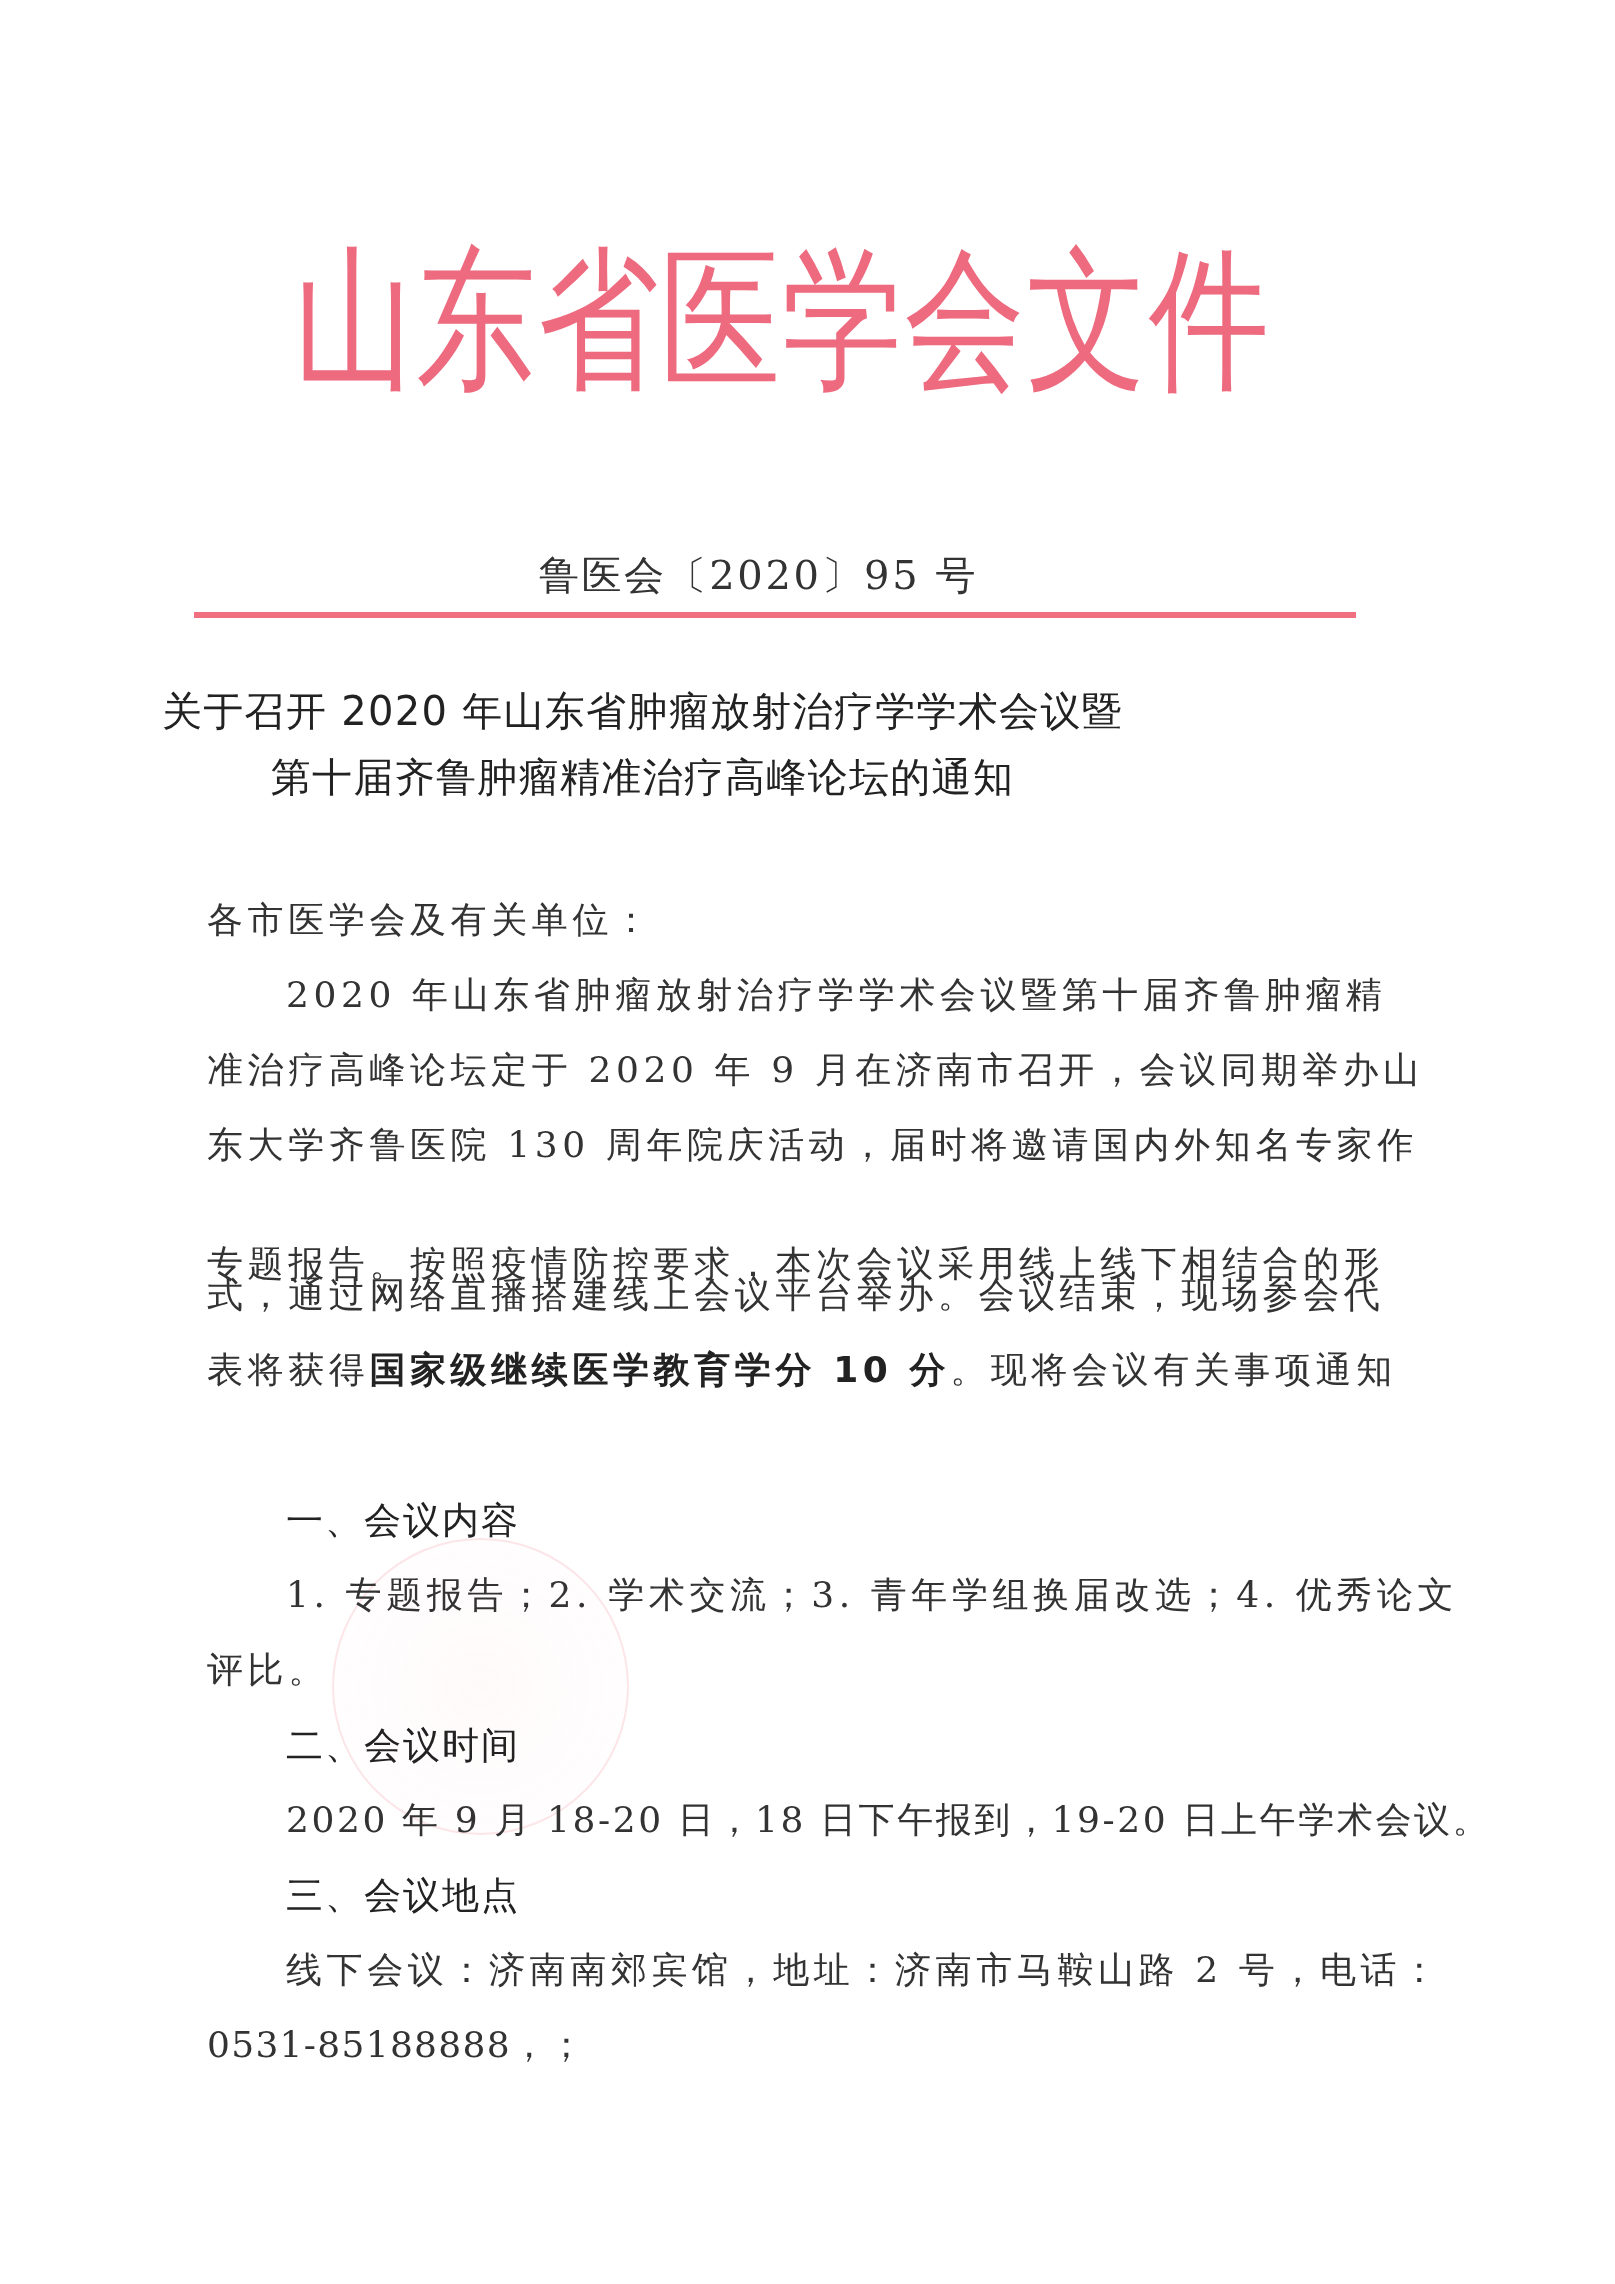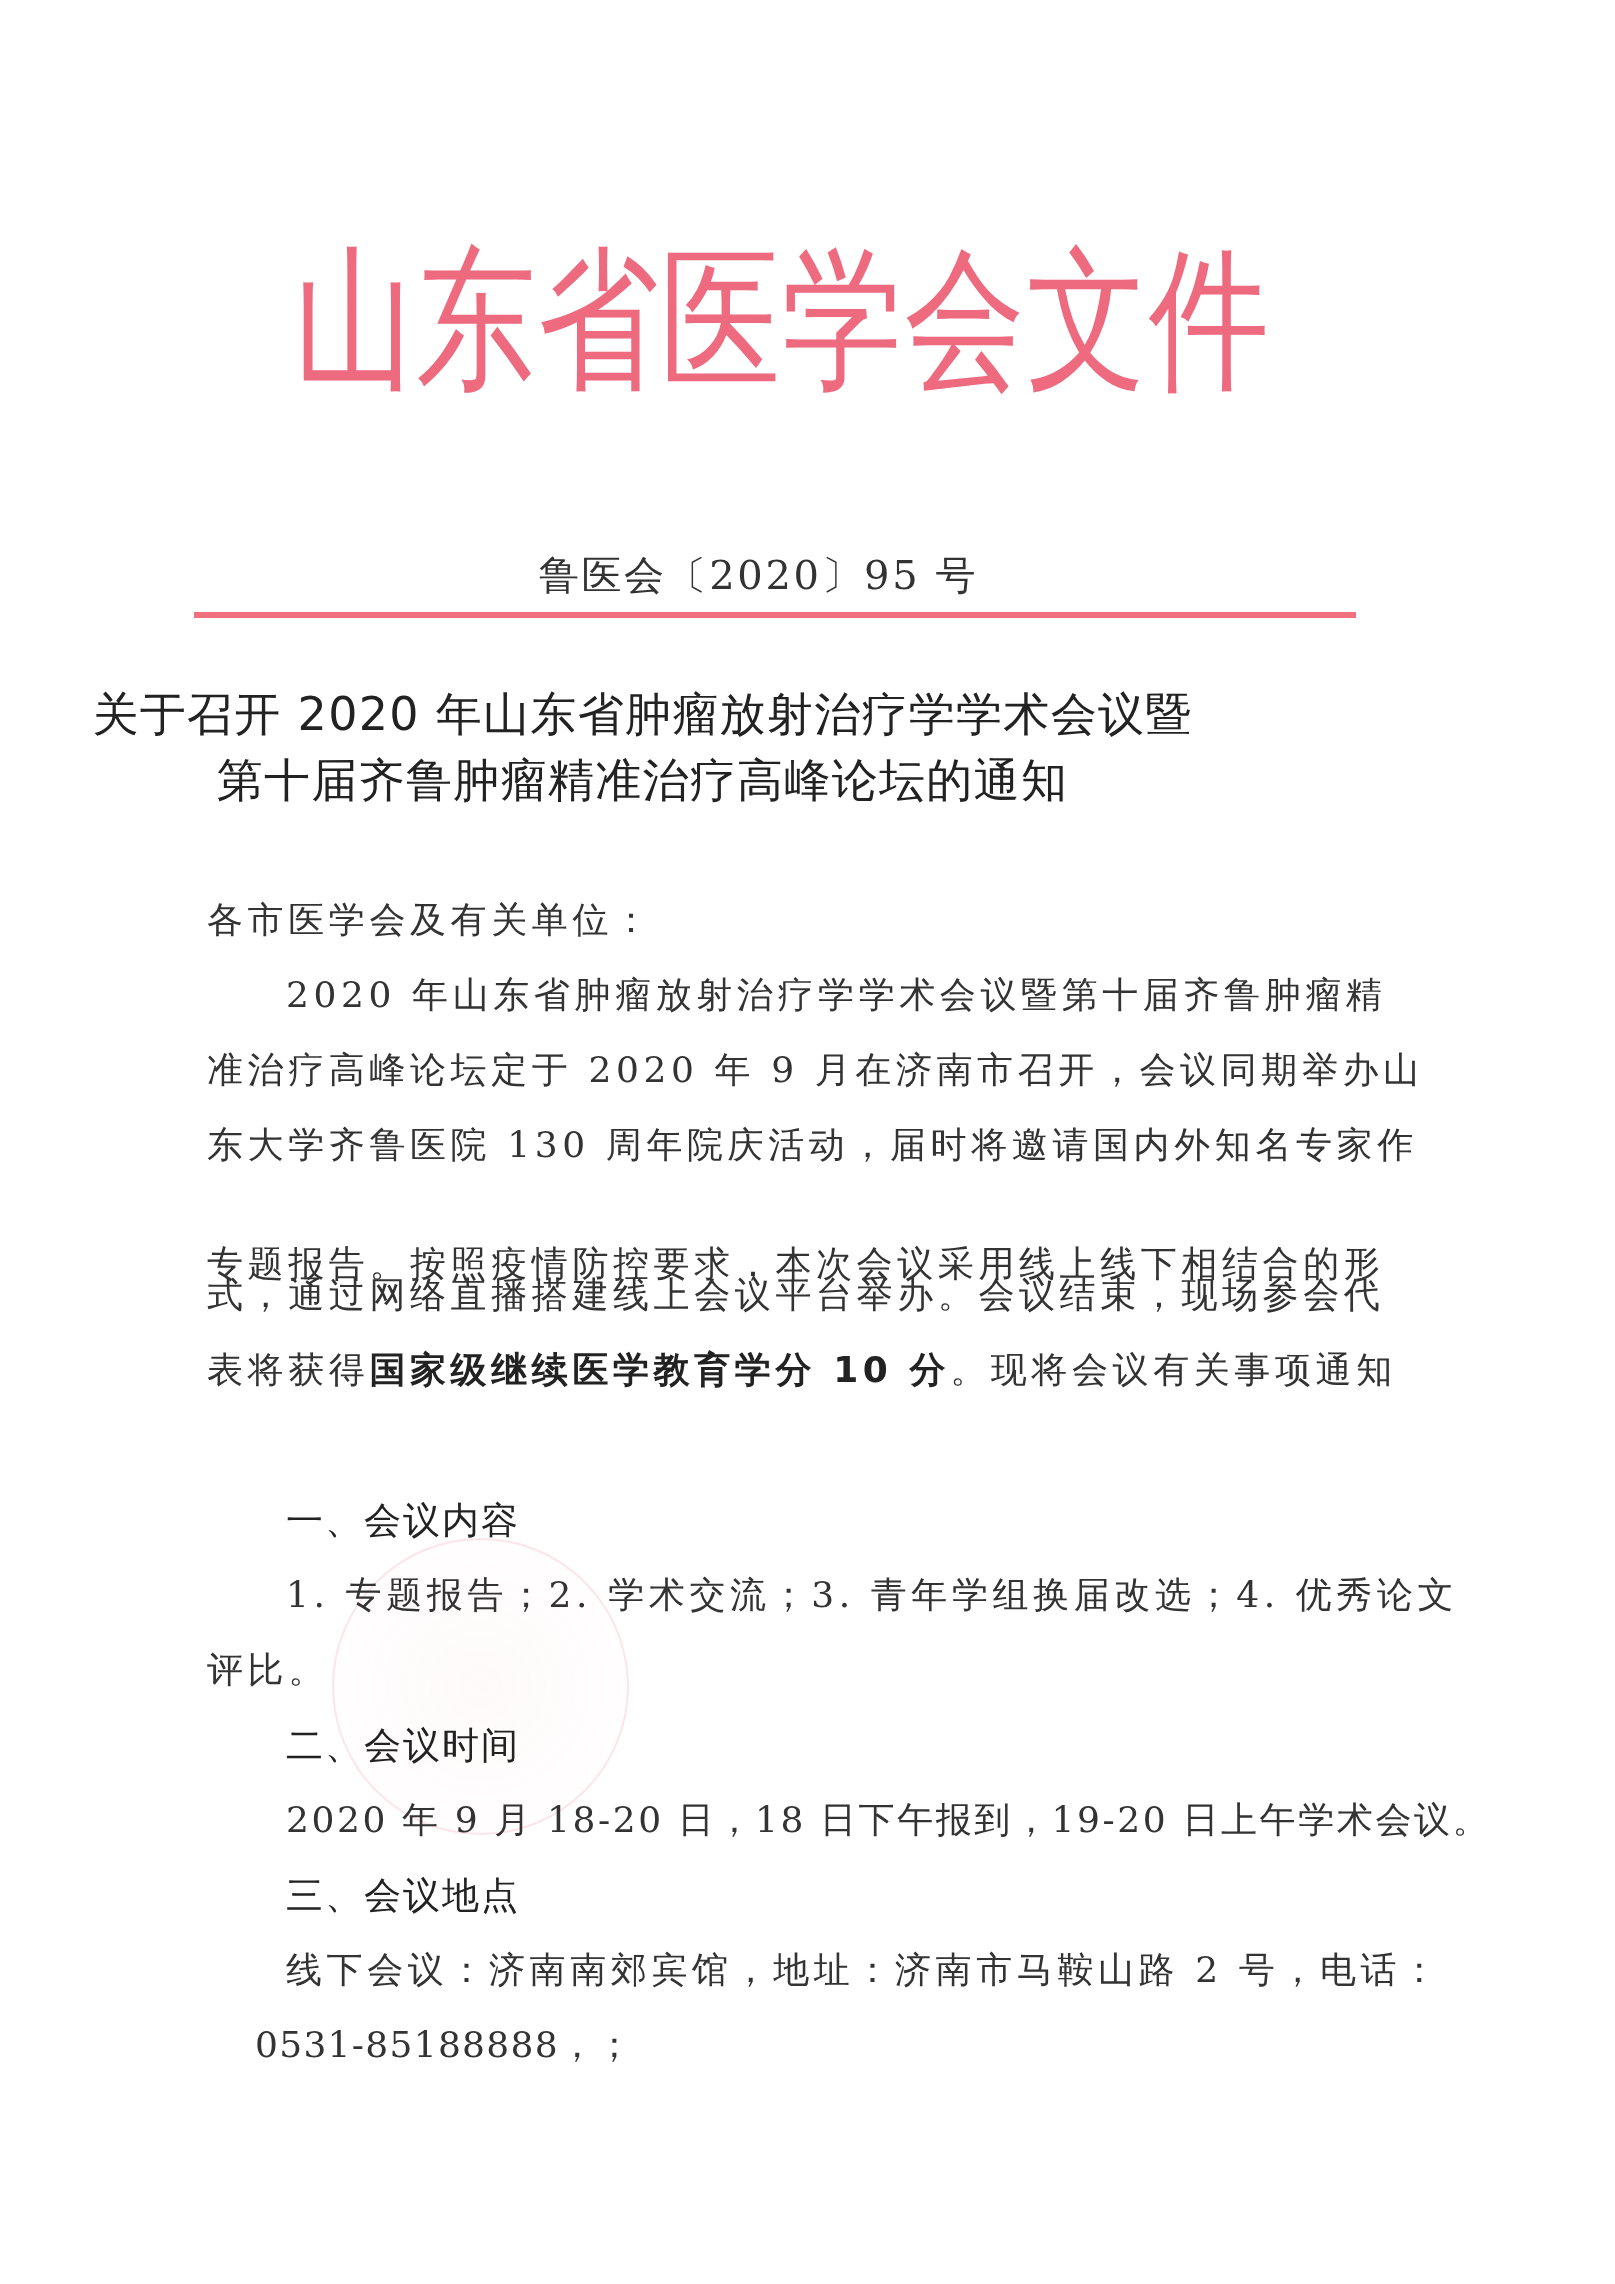--- a/index.html
+++ b/index.html
@@ -13,21 +13,21 @@
   }
   .docno {
     position: absolute; left: 0; width: 1517px; top: 548px; text-align: center;
     font-family: "DejaVu Serif", serif; font-size: 40px; color: #333333; letter-spacing: 2.6px;
   }
   .redline {
     position: absolute; left: 194px; top: 612px; width: 1162px; height: 5.9px; background: #f0707f;
   }
   .title {
     position: absolute; left: 0; width: 1285px; text-align: center;
-    font-family: "DejaVu Sans", sans-serif; font-size: 46px; color: #222222; letter-spacing: 1.3px;
+    font-family: "DejaVu Sans", sans-serif; font-size: 40px; color: #222222; letter-spacing: 1.3px;
     white-space: nowrap;
   }
   .title.l1 { top: 684px; }
   .title.l2 { top: 750px; }
   .body-text {
     position: absolute; left: 207px; width: 1167px;
     font-family: "DejaVu Serif", serif; font-size: 36px; color: #333333;
     letter-spacing: 4.6px; white-space: nowrap;
   }
   .indent { left: 286px; }
@@ -73,16 +73,16 @@
 
   <div class="heading" style="top:1496px;">一、会议内容</div>
   <div class="body-text indent" style="top:1571px;">1. 专题报告；2. 学术交流；3. 青年学组换届改选；4. 优秀论文</div>
   <div class="body-text" style="top:1646px;">评比。</div>
 
   <div class="heading" style="top:1721px;">二、会议时间</div>
   <div class="body-text indent" style="top:1796px; letter-spacing:2.6px;">2020 年 9 月 18-20 日，18 日下午报到，19-20 日上午学术会议。</div>
 
   <div class="heading" style="top:1871px;">三、会议地点</div>
   <div class="body-text indent" style="top:1946px;">线下会议：济南南郊宾馆，地址：济南市马鞍山路 2 号，电话：</div>
-  <div class="body-text" style="top:2021px; letter-spacing:1.3px;margin-left:48px;">0531-85188888，；</div>
+  <div class="body-text" style="top:2021px; letter-spacing:1.3px;">0531-85188888，；</div>
 
 </div>
 
 
 </body></html>

